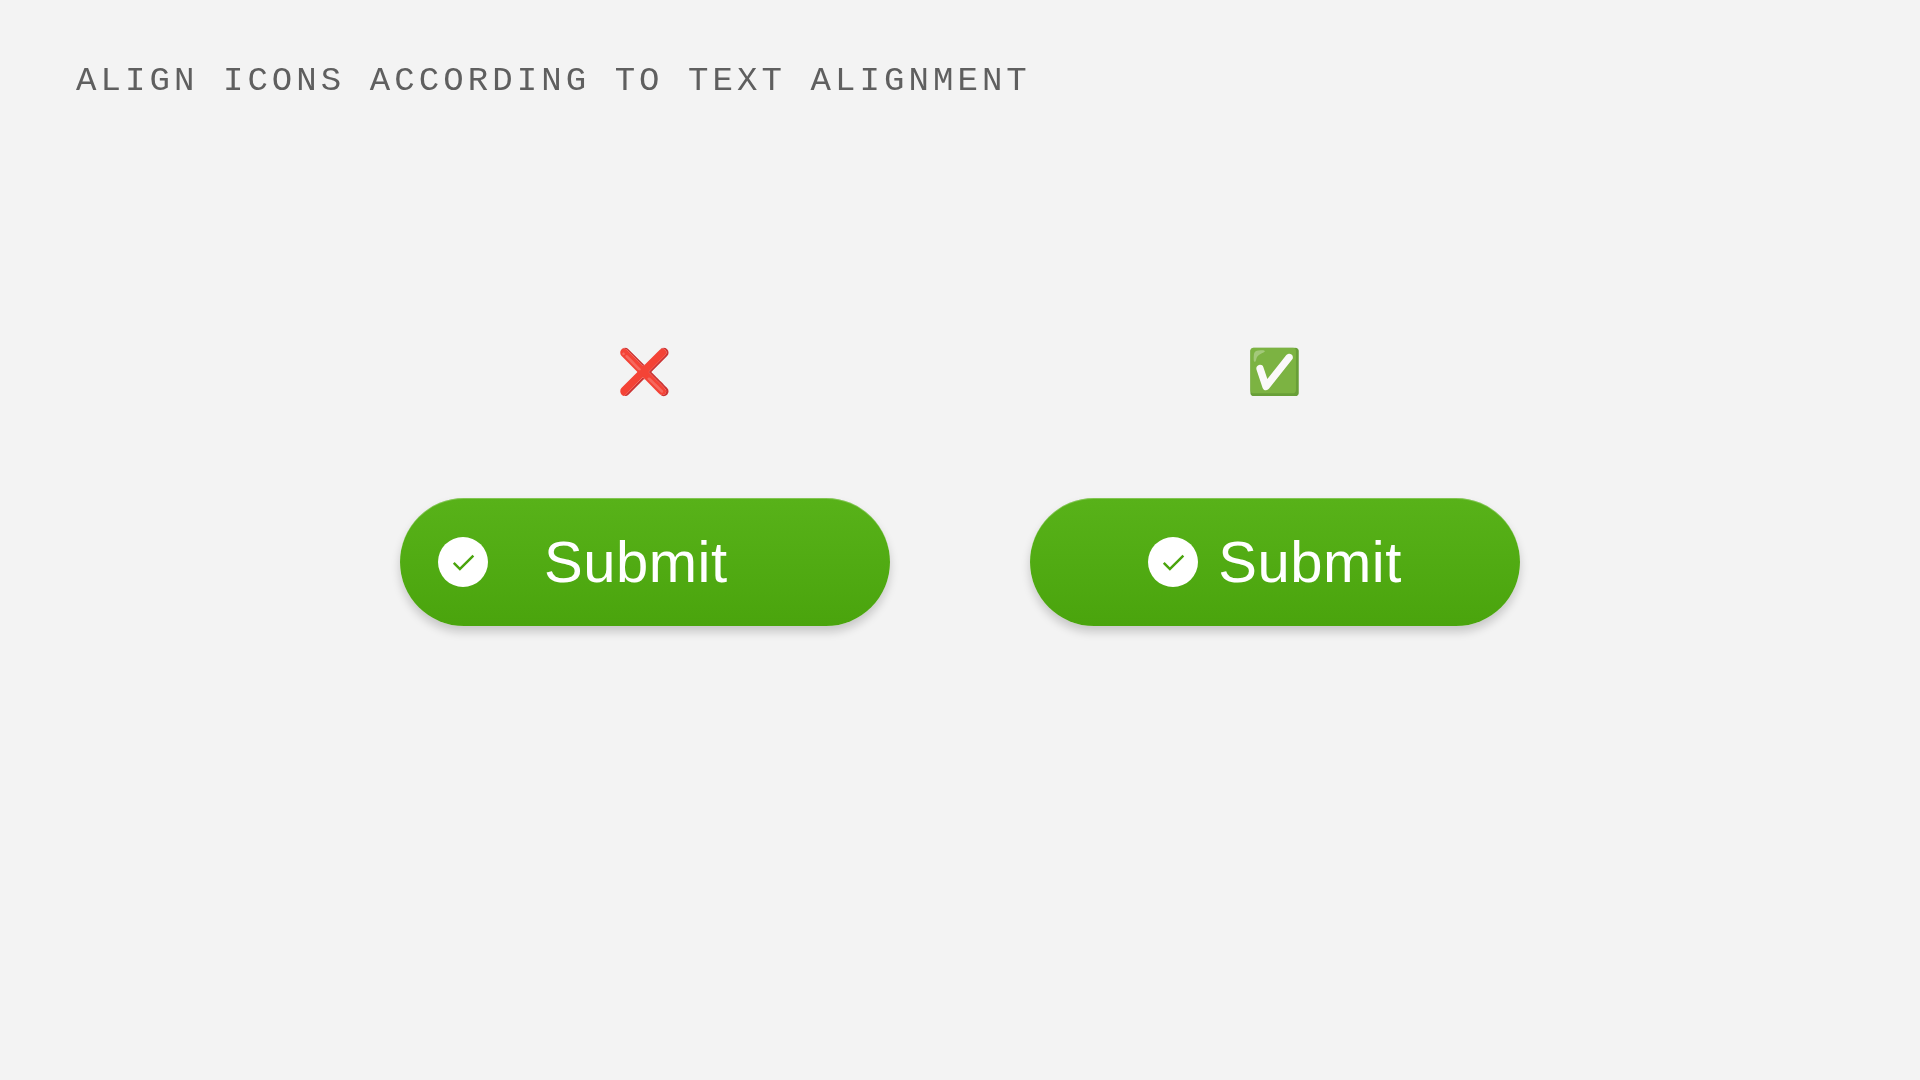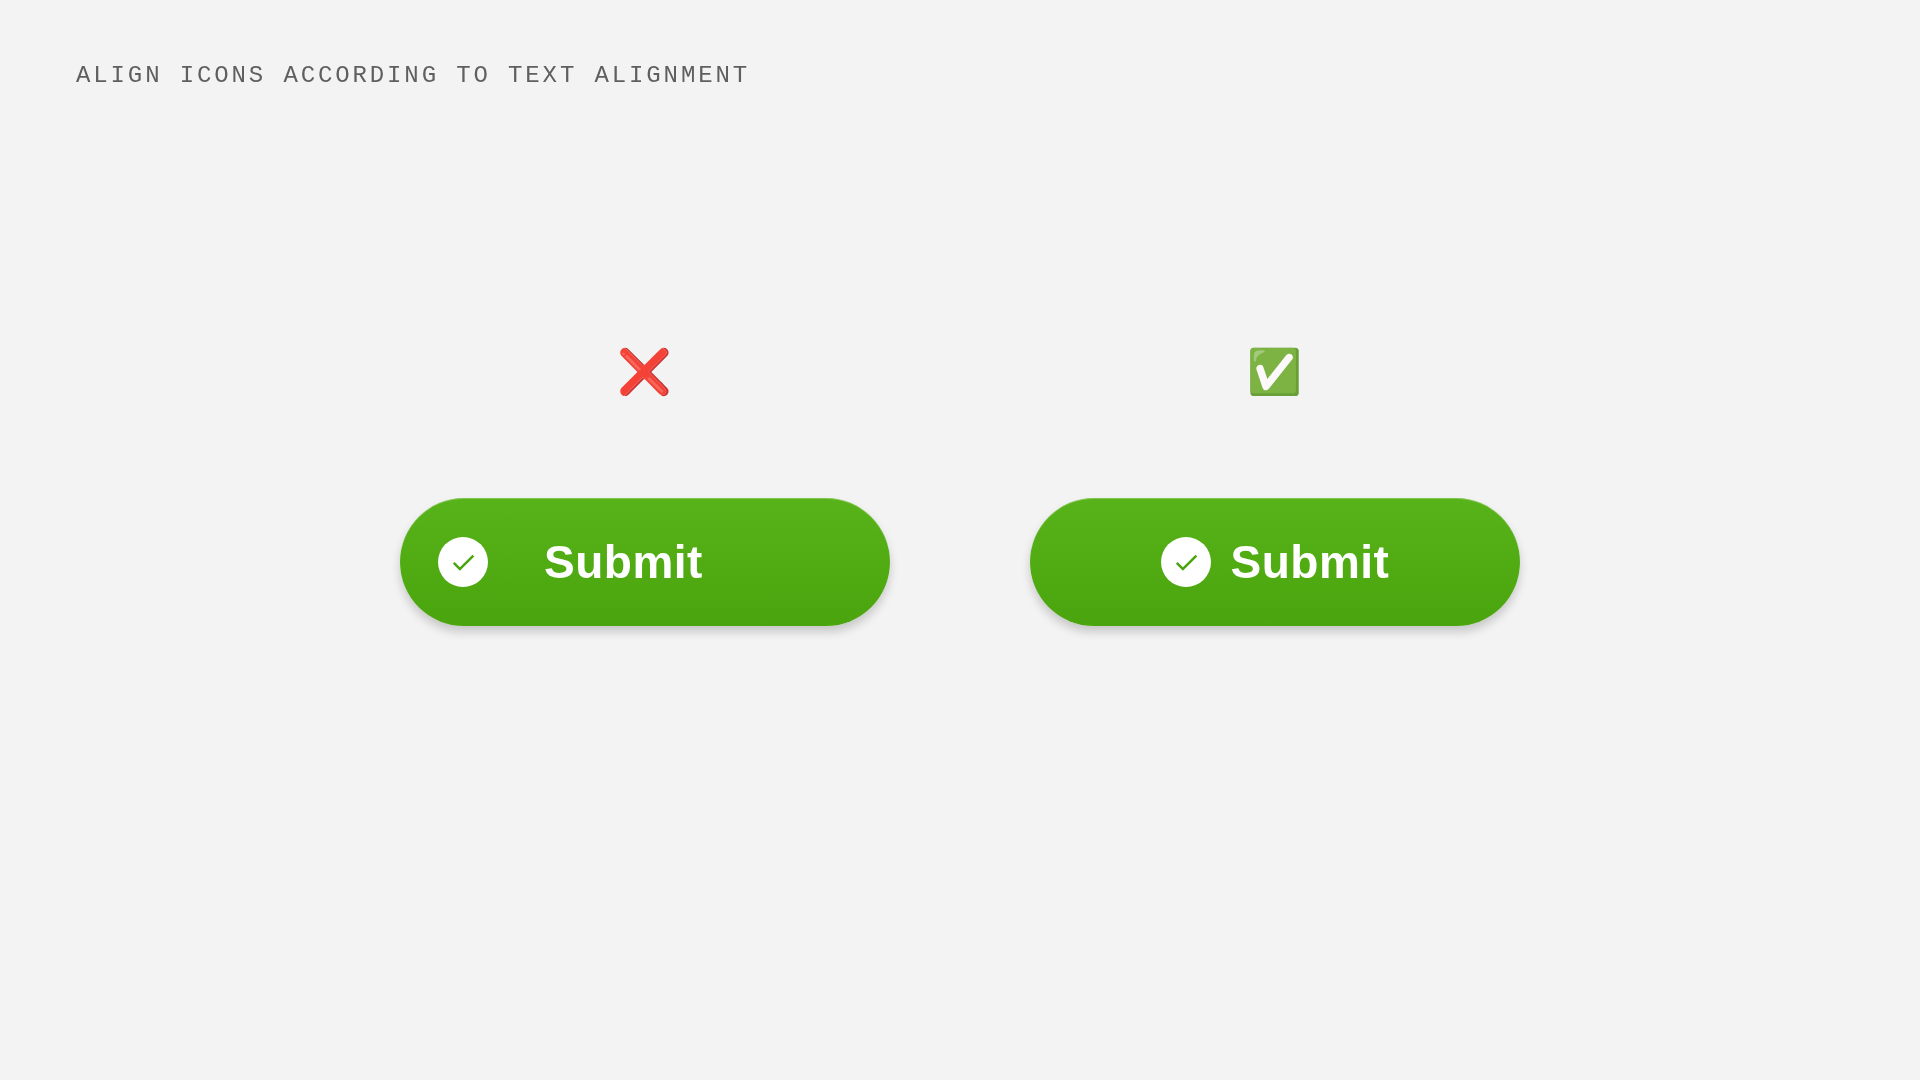--- a/index.html
+++ b/index.html
@@ -8,21 +8,21 @@
     height: 1080px;
     background: #f3f3f3;
     font-family: -apple-system, BlinkMacSystemFont, "Segoe UI", Helvetica, Arial, sans-serif;
     overflow: hidden;
   }
   .heading {
     position: absolute;
     top: 62px;
     left: 76px;
     font-family: "SF Mono", "Menlo", "Consolas", "Liberation Mono", monospace;
-    font-size: 24px;
+    font-size: 34px;
     letter-spacing: 0.12em;
     color: #5f5f5f;
     font-weight: 500;
   }
 
   .examples {
     position: absolute;
     top: 350px;
     left: 0;
     width: 100%;
@@ -77,22 +77,22 @@
     display: inline-flex;
     align-items: center;
     justify-content: center;
     flex-shrink: 0;
   }
   .icon svg { width: 30px; height: 30px; }
   .icon svg path { fill: #4aa40d; }
 
   .btn-label {
     color: #ffffff;
-    font-size: 46px;
-    font-weight: 700;
+    font-size: 58px;
+    font-weight: 400;
     line-height: 1;
     letter-spacing: 0.5px;
   }
 </style>
 </head>
 <body>
 
 <div class="heading">ALIGN ICONS ACCORDING TO TEXT ALIGNMENT</div>
 
 <div class="examples">

